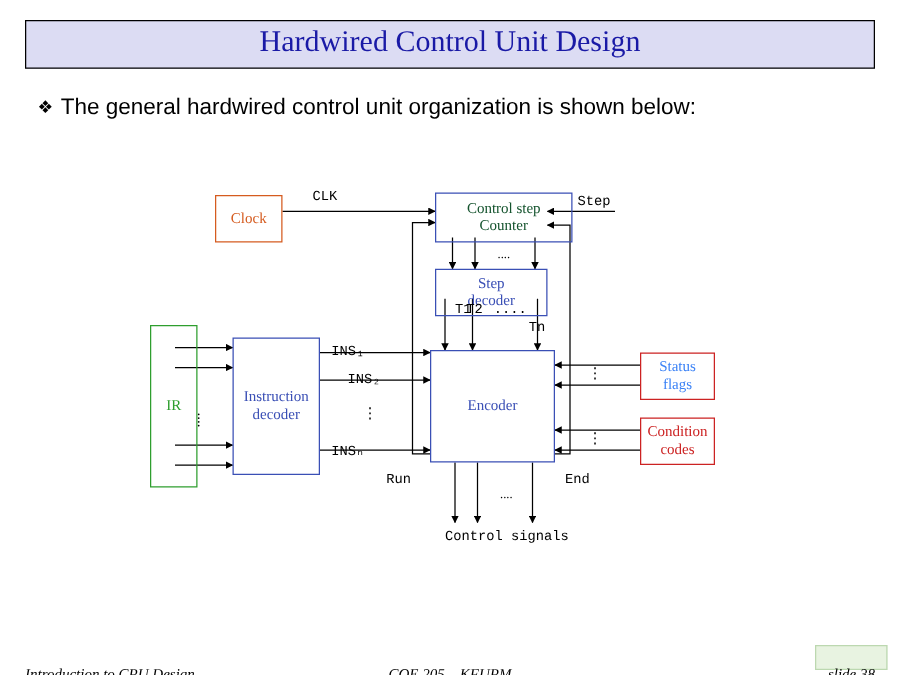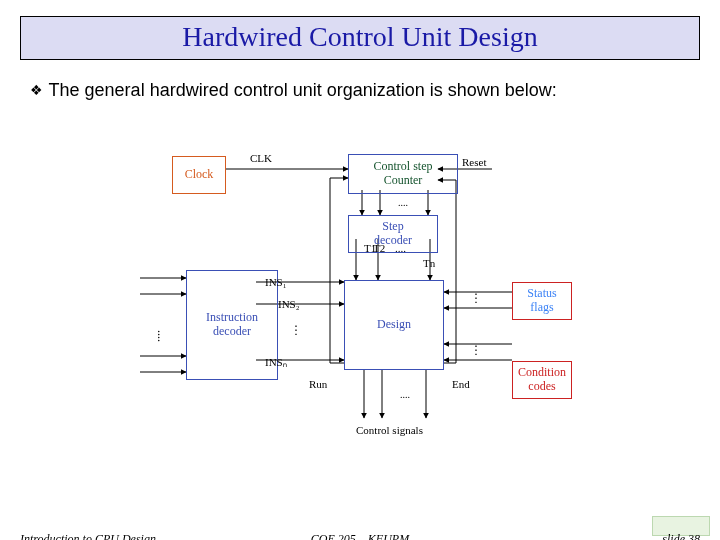--- a/index.html
+++ b/index.html
@@ -11,21 +11,21 @@
     font-family: Arial, Helvetica, sans-serif;
     position: relative;
     overflow: hidden;
   }
   .title-bar {
     margin: 16px 20px 0 20px;
     background: #dcdcf3;
     border: 1px solid #000;
     text-align: center;
     font-family: "Comic Sans MS", "Comic Sans", cursive;
-    font-size: 28px;
+    font-size: 24px;
     color: #1a1aa6;
     padding: 4px 0 6px 0;
   }
   .bullet-line {
     margin: 18px 30px 0 30px;
     font-size: 18px;
     color: #000;
     line-height: 1.35;
   }
   .bullet-line .diamond {
@@ -50,29 +50,30 @@
     align-items: center;
     justify-content: center;
     line-height: 1.15;
     padding: 18px;
     box-sizing: border-box;
   }
   .clock    { left: 52px;  top: 6px;   width: 54px;  height: 26px; border-color:#d55b1f; color:#d55b1f; }
   .counter  { left: 228px; top: 4px;   width: 110px;  height: 40px; border-color:#3a4fb5; color:#14532d; }
   .stepdec  { left: 228px; top: 65px;  width: 90px;  height: 24px; border-color:#3a4fb5; color:#3a4fb5; }
   .ir       { left: 0px;   top: 110px; width: 20px;  height: 130px; border-color:#2e9e2e; color:#2e9e2e; }
-  .idec     { left: 66px;  top: 120px; width: 92px;  height: 110px; border-color:#3a4fb5; color:#3a4fb5; }
+  .idec     { left: 66px;  top: 120px; width: 70px;  height: 110px; border-color:#3a4fb5; color:#3a4fb5; }
   .encoder  { left: 224px; top: 130px; width: 100px; height: 90px;  border-color:#3a4fb5; color:#3a4fb5; }
   .sflags   { left: 392px; top: 132px; width: 60px;  height: 36px;  border-color:#c22; color:#3b82f6; }
-  .ccodes   { left: 392px; top: 184px; width: 60px;  height: 36px;  border-color:#c22; color:#c22;margin-top:27px; }
+  .ccodes   { left: 392px; top: 184px; width: 60px;  height: 36px;  border-color:#c22; color:#c22; }
   .sig-label {
     position: absolute;
     font-size: 11px;
     color: #000;
     white-space: nowrap;
+    font-family: Liberation Mono, monospace;
   }
   .clk    { left: 130px; top: 2px; }
   .reset  { left: 342px; top: 6px; }
   .t1     { left: 244px; top: 92px; }
   .t2     { left: 253px; top: 92px; }
   .tn     { left: 303px; top: 92px; margin-top: 15px; }
   .tdots  { left: 275px; top: 92px; }
   .ins1   { left: 145px; top: 126px; text-align: right; }
   .ins2   { left: 158px; top: 148px; }
   .insn   { left: 145px; top: 204px; }
@@ -158,27 +159,28 @@
     <text x="280" y="248" font-size="10">....</text>
 
     <path d="M224,213 L210,213 L210,28 L228,28" fill="none" stroke="#000" marker-end="url(#ah)"></path>
 
     <path d="M324,213 L336,213 L336,30 L318,30" fill="none" stroke="#000" marker-end="url(#ah)"></path>
   </svg>
 
   <div class="block clock">Clock</div>
   <div class="block counter">Control step Counter</div>
   <div class="block stepdec">Step decoder</div>
+  <div class="block ir">IR</div>
   <div class="block idec">Instruction decoder</div>
-  <div class="block encoder">Design</div>
+  <div class="block encoder">Encoder</div>
   <div class="block sflags">Status flags</div>
   <div class="block ccodes">Condition codes</div>
 
   <div class="sig-label clk">CLK</div>
-  <div class="sig-label reset">Reset</div>
+  <div class="sig-label reset">Step</div>
   <div class="sig-label t1">T1</div>
   <div class="sig-label t2">T2</div>
   <div class="sig-label tdots">....</div>
   <div class="sig-label tn">Tn</div>
   <div class="sig-label ins1">INS₁</div>
   <div class="sig-label ins2">INS₂</div>
   <div class="sig-label insn">INSₙ</div>
   <div class="sig-label run">Run</div>
   <div class="sig-label end">End</div>
   <div class="sig-label csig">Control signals</div>

